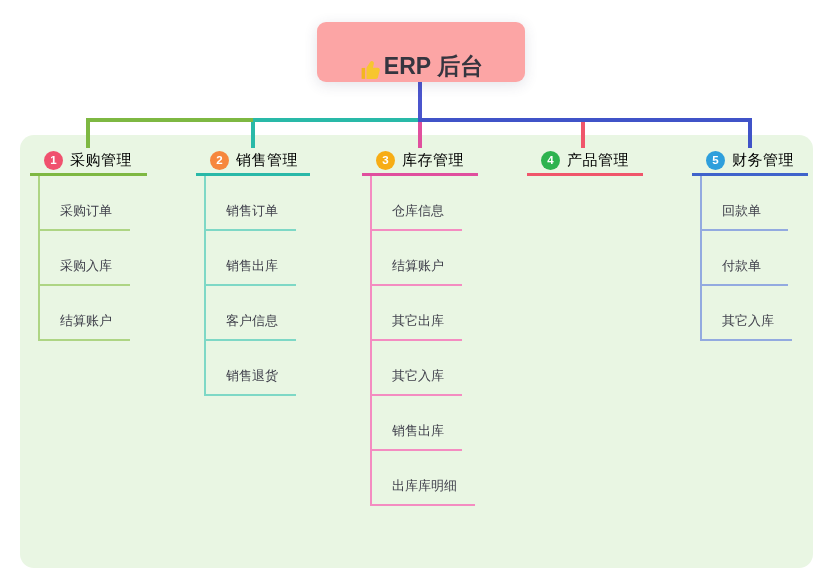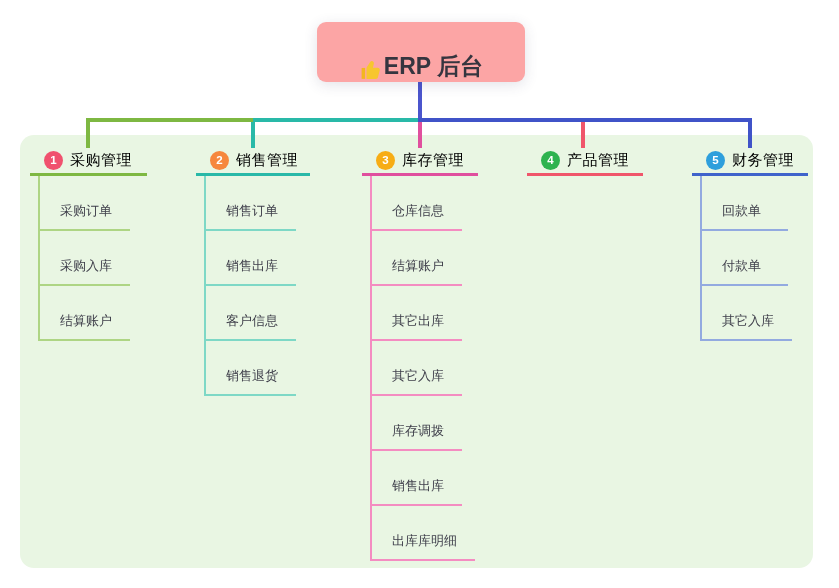--- a/index.html
+++ b/index.html
@@ -128,23 +128,20 @@
           <div class="item">
             <span>结算账户</span>
           </div>
           <div class="item">
             <span>其它出库</span>
           </div>
           <div class="item">
             <span>其它入库</span>
           </div>
           <div class="item">
-            <span>库存调拨</span>
-          </div>
-          <div class="item">
             <span>销售出库</span>
           </div>
           <div class="item">
             <span>出库库明细</span>
           </div>
         </div>
   </div>
       <div class="branch" style="--line: #f0566b; --iline: #f79aa3; --badge: #2eb34f;">
     <div class="header">
       <span class="badge">4</span>

